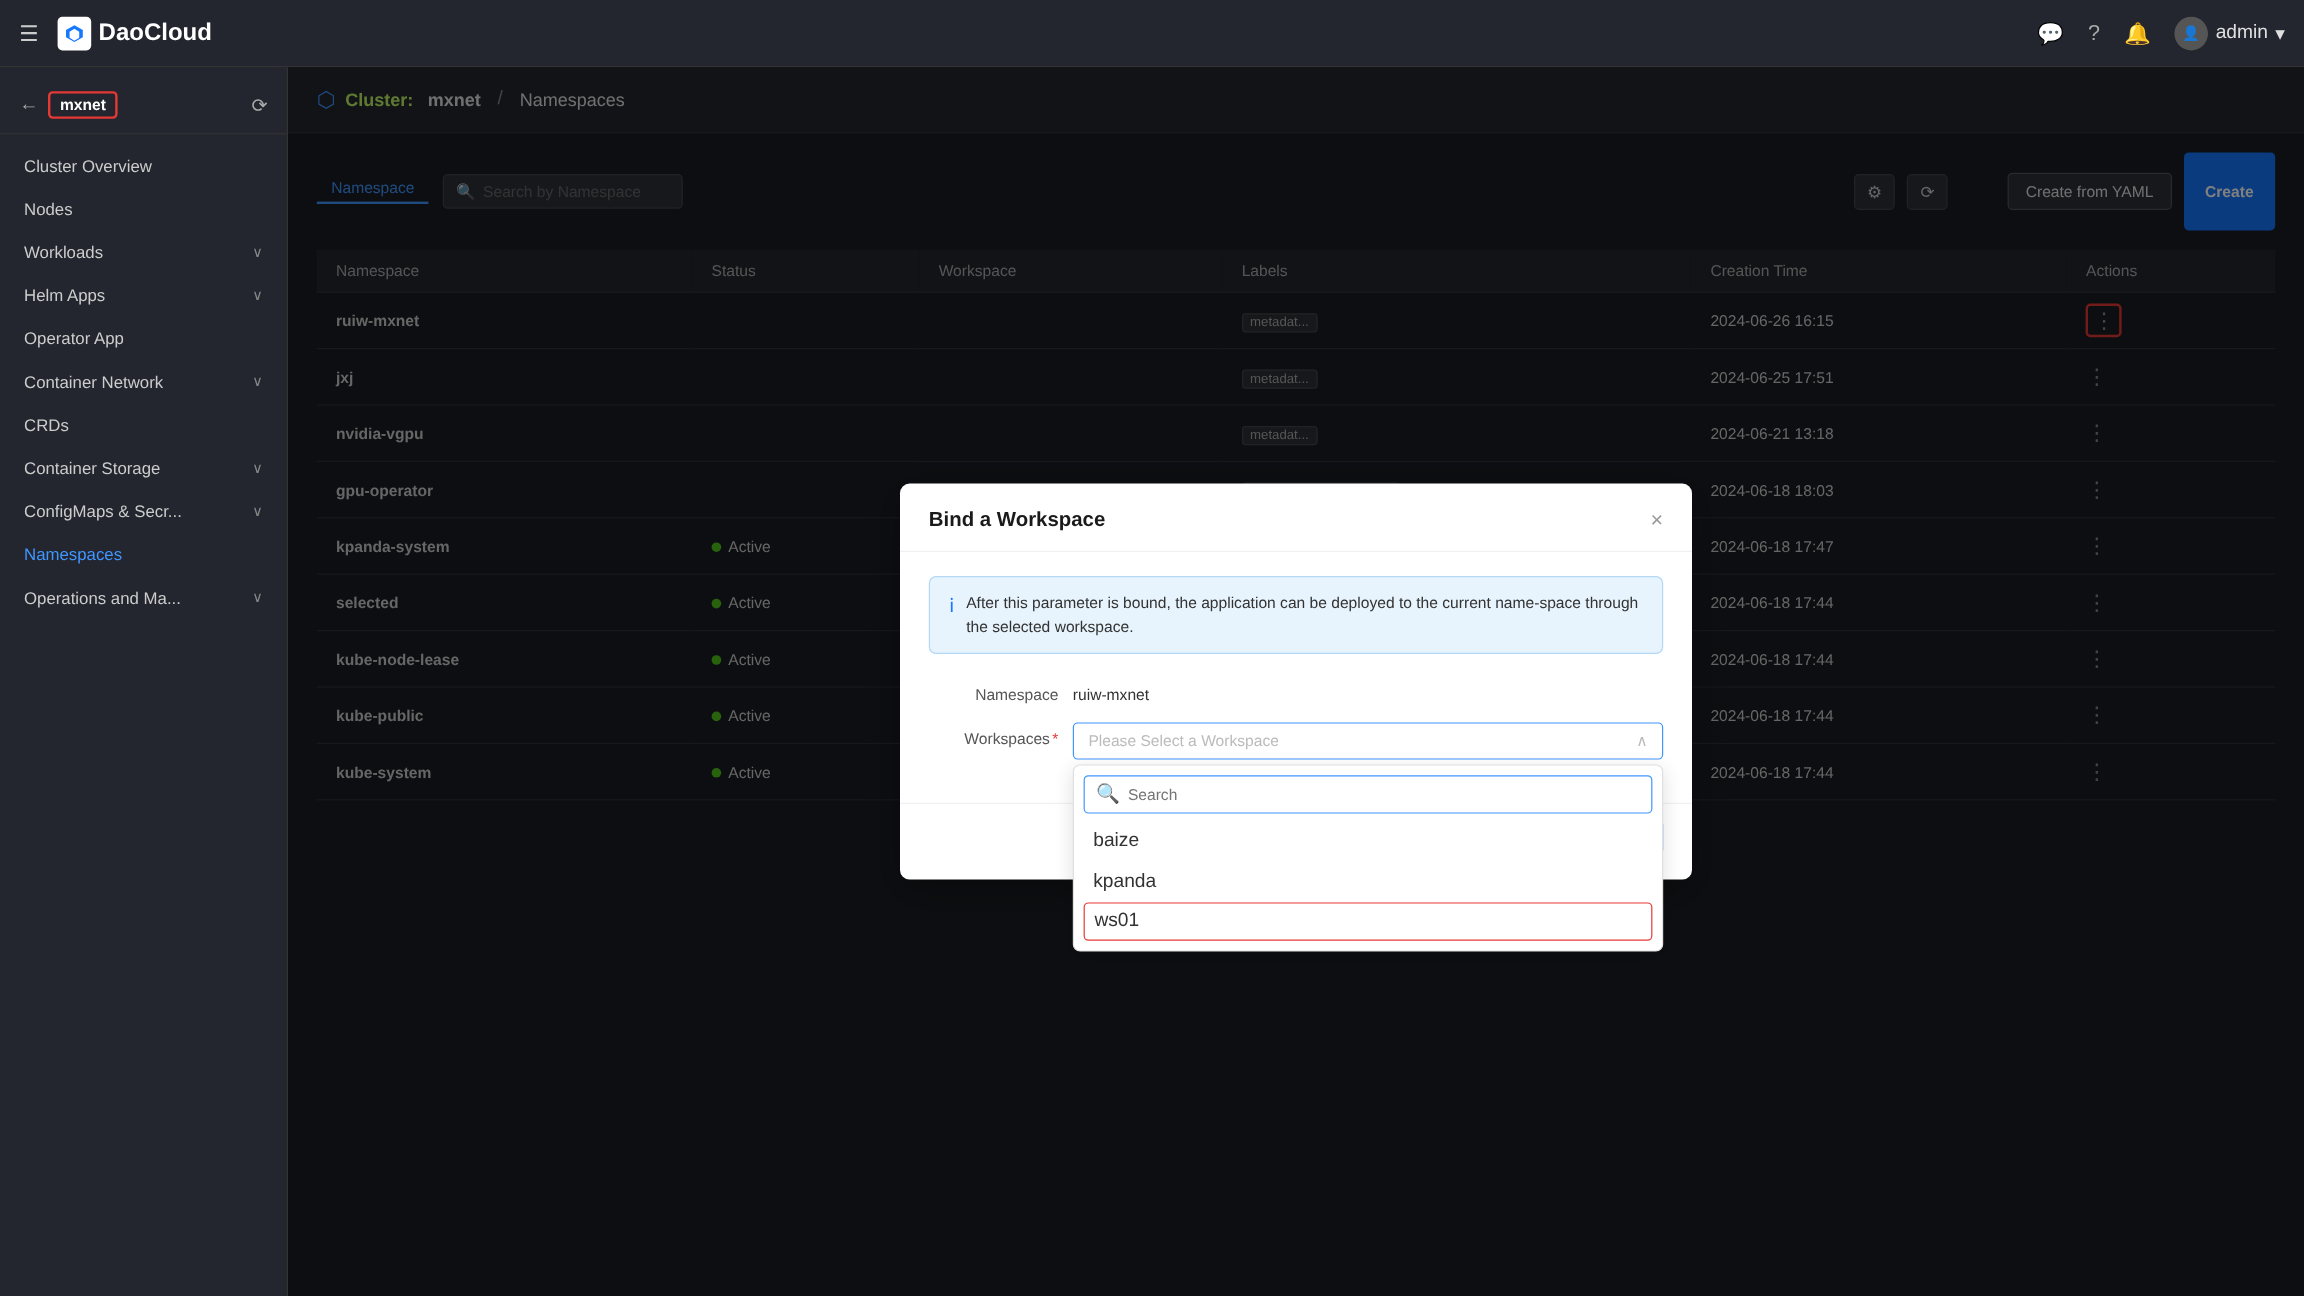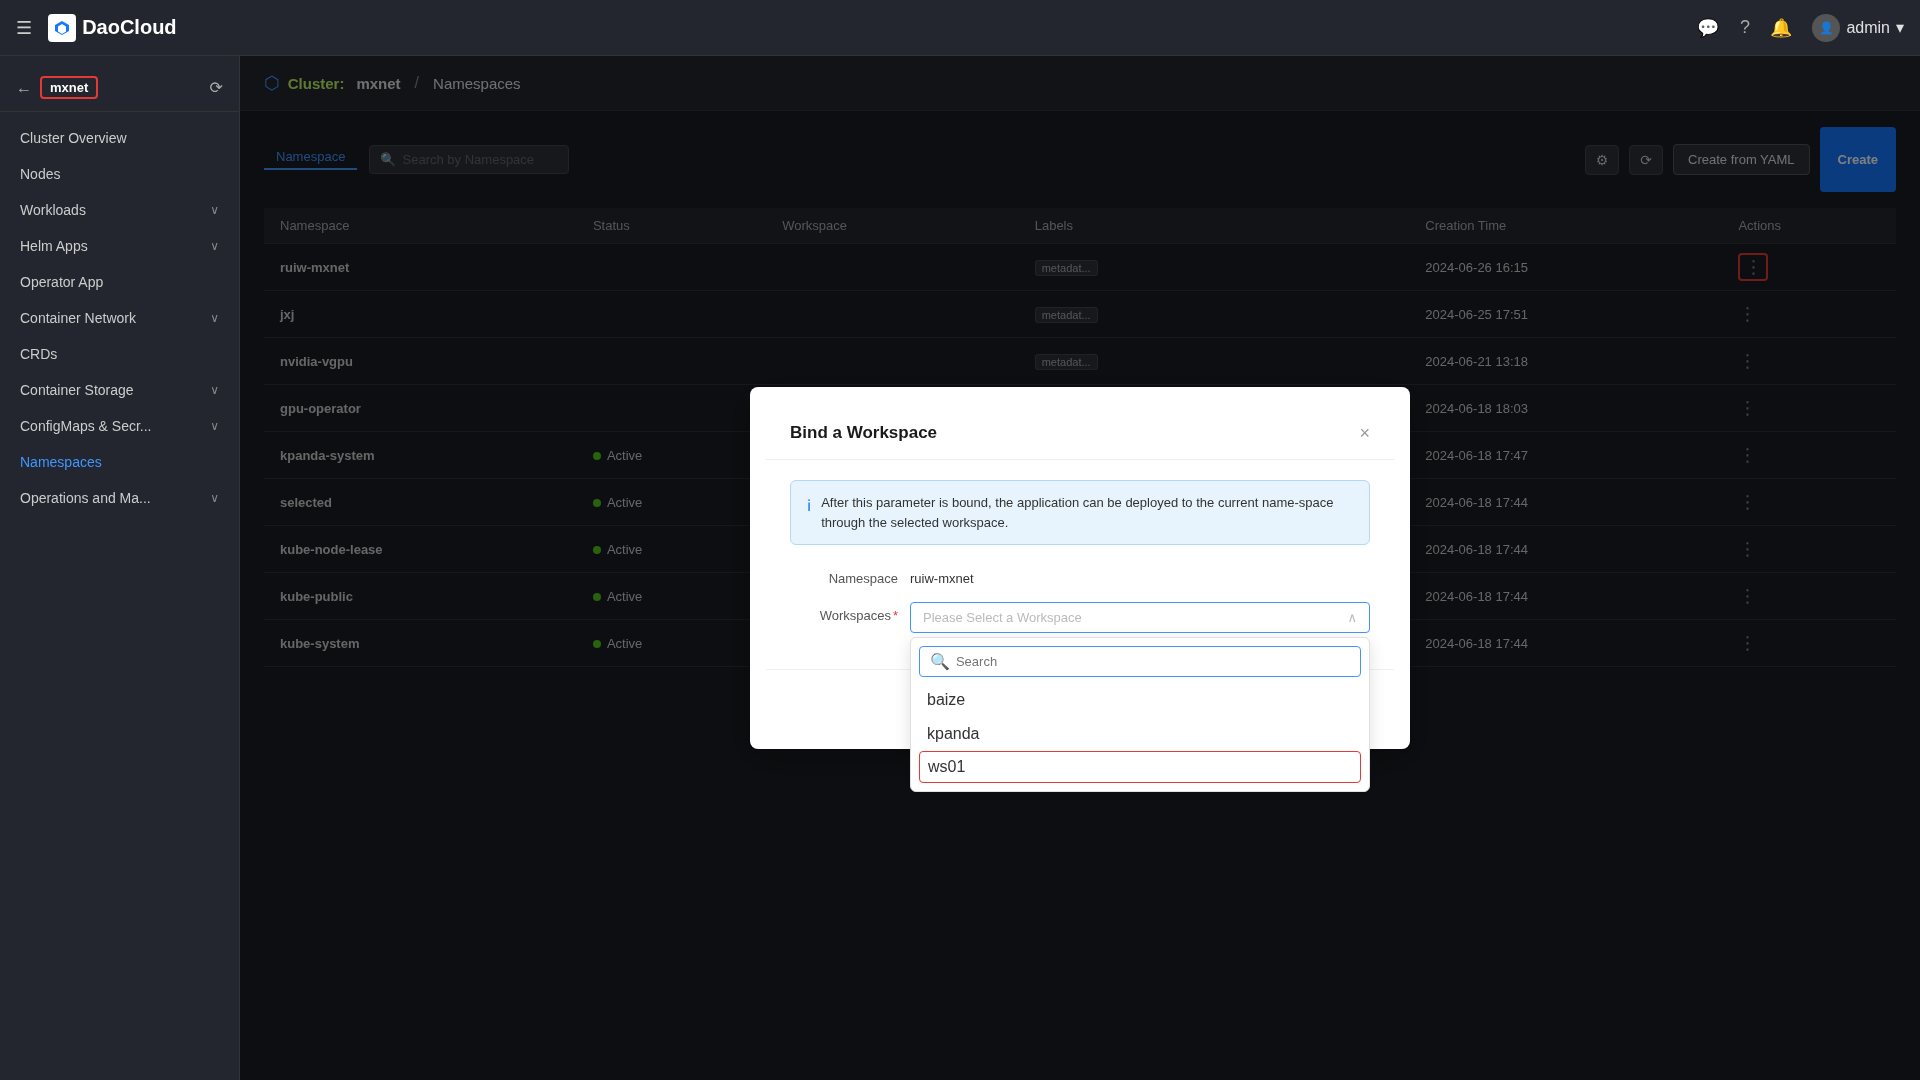--- a/index.html
+++ b/index.html
@@ -89,21 +89,21 @@
       gap: 12px;
       margin-bottom: 16px;
     }
     .toolbar-right { margin-left: auto; display: flex; gap: 10px; align-items: center; }
     .search-box {
       display: flex; align-items: center; gap: 6px;
       background: #2d3139; border: 1px solid #444; border-radius: 4px; padding: 6px 10px;
       color: #888; font-size: 13px; width: 200px;
     }
     .btn-icon { background: #2d3139; border: 1px solid #444; border-radius: 4px; padding: 6px 10px; color: #ccc; cursor: pointer; font-size: 14px; }
-    .btn-secondary { background: #2d3139; border: 1px solid #555; border-radius: 4px; padding: 7px 14px; color: #e0e0e0; cursor: pointer; font-size: 13px; }
+    .btn-secondary { background: #2d3139; border: 1px solid #555; border-radius: 4px; padding: 7px 14px; color: #e0e0e0; cursor: pointer; font-size: 13px; margin-left: 40px; }
     .btn-primary { background: #1677ff; border: none; border-radius: 4px; padding: 25px 18px; color: #fff; cursor: pointer; font-size: 13px; font-weight: 600; }
     .ns-tab { display: flex; gap: 4px; margin-bottom: 4px; }
     .ns-tab-item { padding: 4px 12px; font-size: 13px; color: #aaa; cursor: pointer; border-bottom: 2px solid transparent; }
     .ns-tab-item.active { color: #4096ff; border-bottom-color: #4096ff; }
 
     table { width: 100%; border-collapse: collapse; font-size: 13px; }
     thead tr { background: #23262e; }
     th { padding: 10px 16px; text-align: left; color: #aaa; font-weight: 500; border-bottom: 1px solid #333; }
     td { padding: 12px 16px; border-bottom: 1px solid #2d3139; color: #ccc; }
     .status-dot { display: inline-block; width: 8px; height: 8px; border-radius: 50%; background: #52c41a; margin-right: 6px; }
@@ -118,21 +118,21 @@
       background: rgba(0,0,0,0.5);
       display: flex;
       align-items: center;
       justify-content: center;
       z-index: 200;
     }
     .modal {
       background: #fff;
       border-radius: 8px;
       width: 660px;
-      padding: 16px;
+      padding: 0;
       box-shadow: 0 8px 32px rgba(0,0,0,0.3);
       position: relative;
     }
     .modal-header {
       padding: 20px 24px 16px;
       border-bottom: 1px solid #f0f0f0;
       display: flex;
       align-items: center;
       justify-content: space-between;
     }

